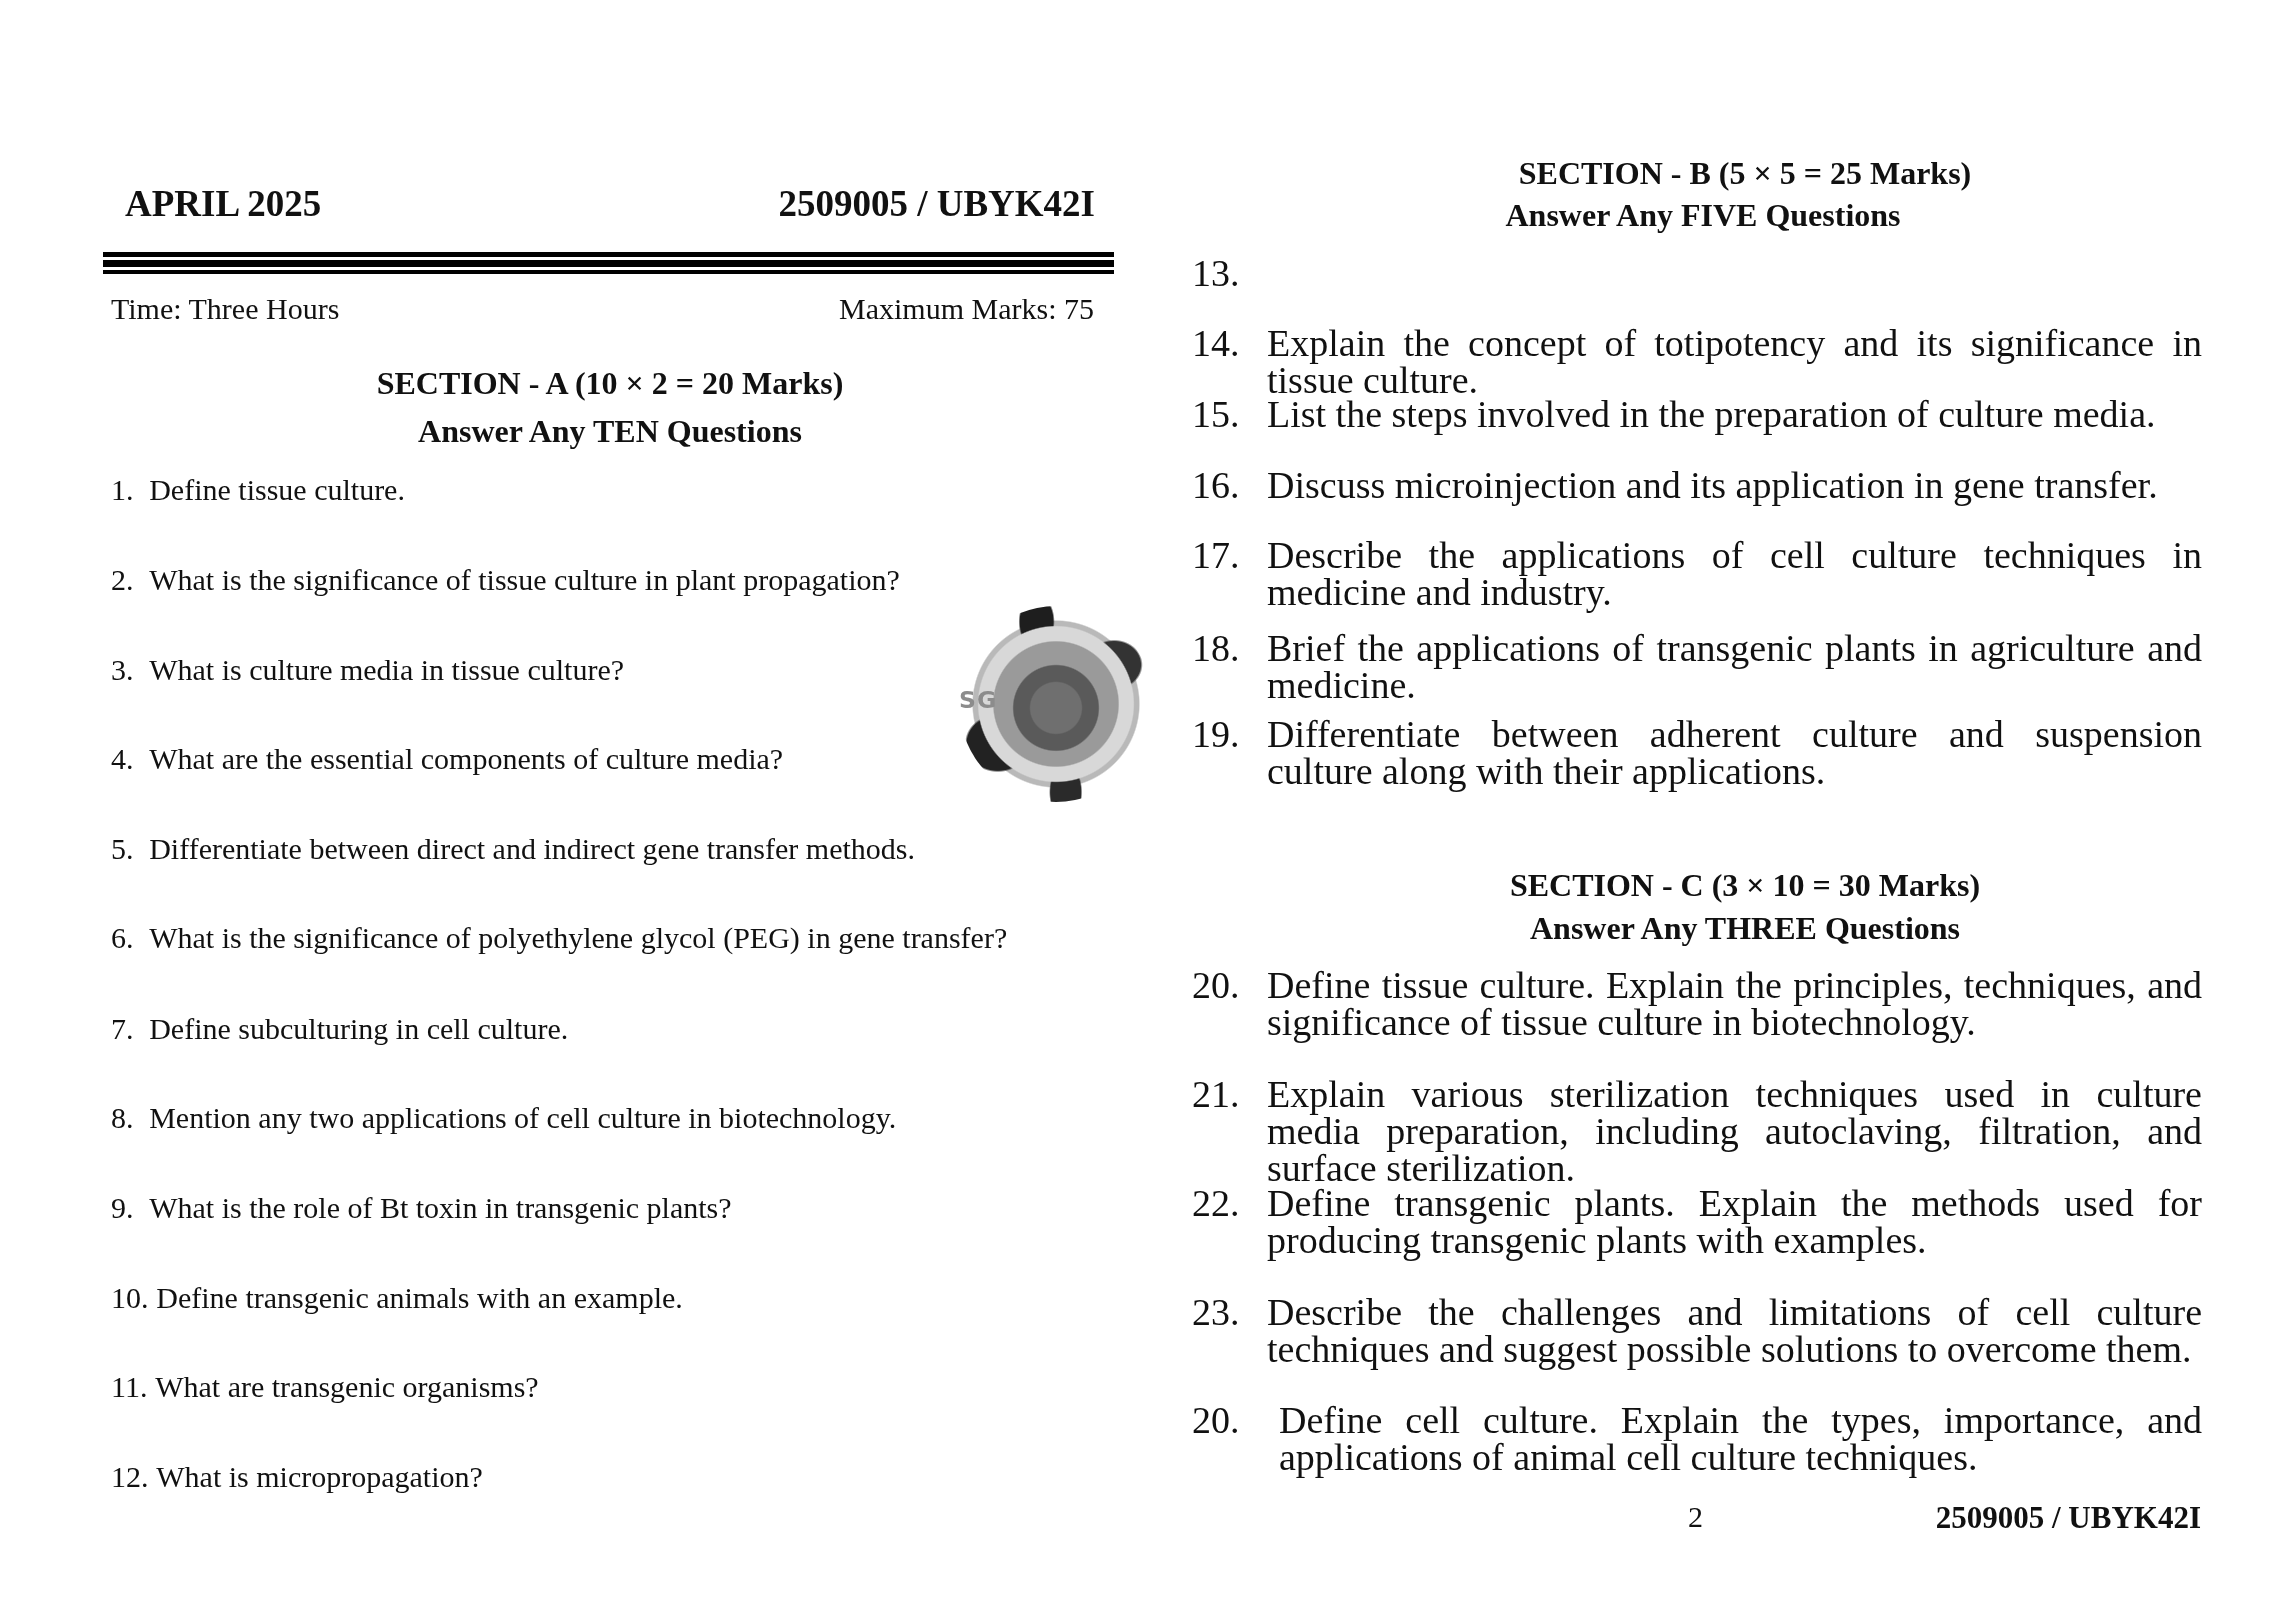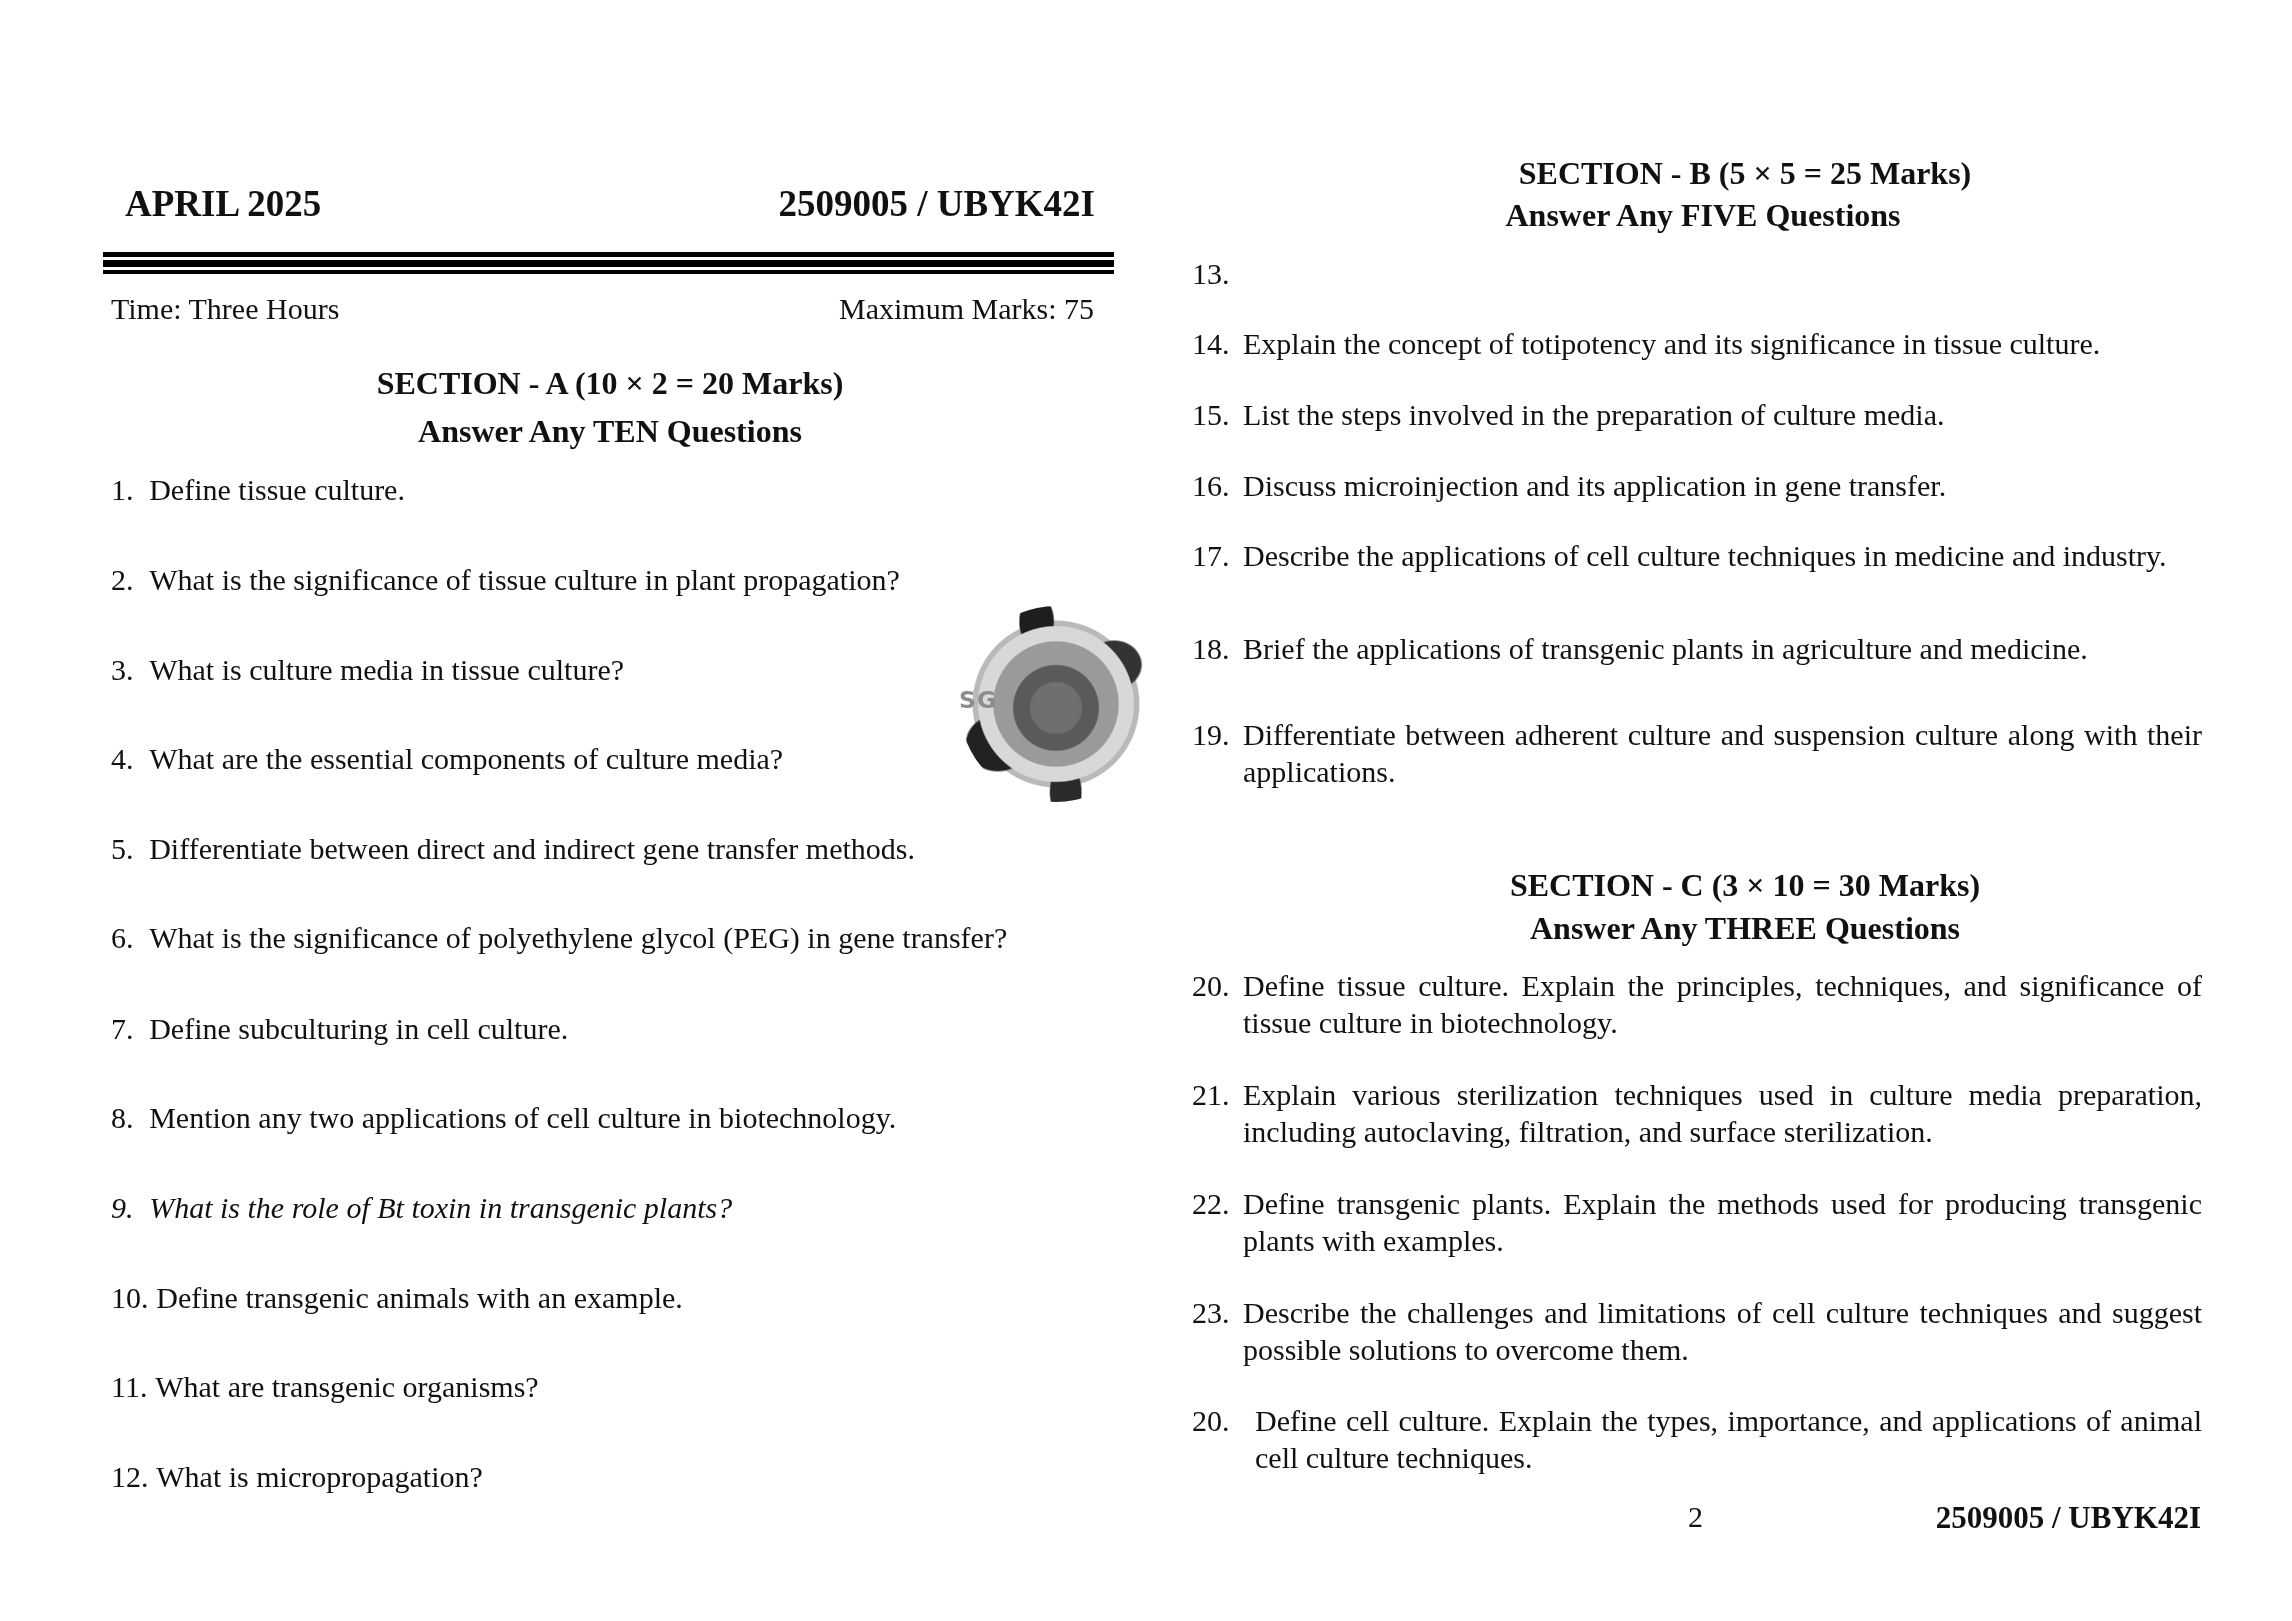--- a/index.html
+++ b/index.html
@@ -8,22 +8,23 @@
     font-family: "Liberation Serif", "DejaVu Serif", serif;
     color: #111111;
   }
   .abs { position: absolute; white-space: nowrap; }
   .hdr { font-weight: bold; font-size: 37px; line-height: 43px; }
   .meta { font-size: 30px; line-height: 35px; }
   .sec-title { font-weight: bold; font-size: 32px; line-height: 39px; text-align: center; }
   .q { font-size: 30px; line-height: 37px; }
   .rule { position: absolute; left: 103px; width: 1011px; background: #000; }
   .qwrap {
-    position: absolute; font-size: 30px; line-height: 37px;
+    position: absolute; font-size: 38px; line-height: 37px;
     display: flex;
+    gap: 24px;
   }
   .qnum { flex: 0 0 auto; }
   .qtext { text-align: justify; text-align-last: left; white-space: normal; }
   .logo {
     position: absolute; left: 959px; top: 606px; width: 194px; height: 196px;
     border-radius: 50%;
     background:
       radial-gradient(circle at 50% 52%, #6f6f6f 0 18%, #5a5a5a 19% 30%, transparent 31%),
       radial-gradient(circle at 50% 50%, #9a9a9a 0 45%, #d8d8d8 46% 56%, transparent 57%),
       radial-gradient(ellipse at 20% 70%, #222 0 14%, transparent 15%),
@@ -73,21 +74,21 @@
   </div>
   <div class="abs q" style="left:111px; top:919px;">
     <span>6.</span><span style="display:inline-block;width:15.7px"></span><span>What is the significance of polyethylene glycol (PEG) in gene transfer?</span>
   </div>
   <div class="abs q" style="left:111px; top:1010px;">
     <span>7.</span><span style="display:inline-block;width:15.7px"></span><span>Define subculturing in cell culture.</span>
   </div>
   <div class="abs q" style="left:111px; top:1099px;">
     <span>8.</span><span style="display:inline-block;width:15.7px"></span><span>Mention any two applications of cell culture in biotechnology.</span>
   </div>
-  <div class="abs q" style="left:111px; top:1189px;font-style:italic;">
+  <div class="abs q" style="left:111px; top:1189px;">
     <span>9.</span><span style="display:inline-block;width:15.7px"></span><span>What is the role of Bt toxin in transgenic plants?</span>
   </div>
   <div class="abs q" style="left:111px; top:1279px;">
     <span>10.</span><span style="display:inline-block;width:7.8px"></span><span>Define transgenic animals with an example.</span>
   </div>
   <div class="abs q" style="left:111px; top:1368px;">
     <span>11.</span><span style="display:inline-block;width:7.8px"></span><span>What are transgenic organisms?</span>
   </div>
   <div class="abs q" style="left:111px; top:1458px;">
     <span>12.</span><span style="display:inline-block;width:7.8px"></span><span>What is micropropagation?</span>

